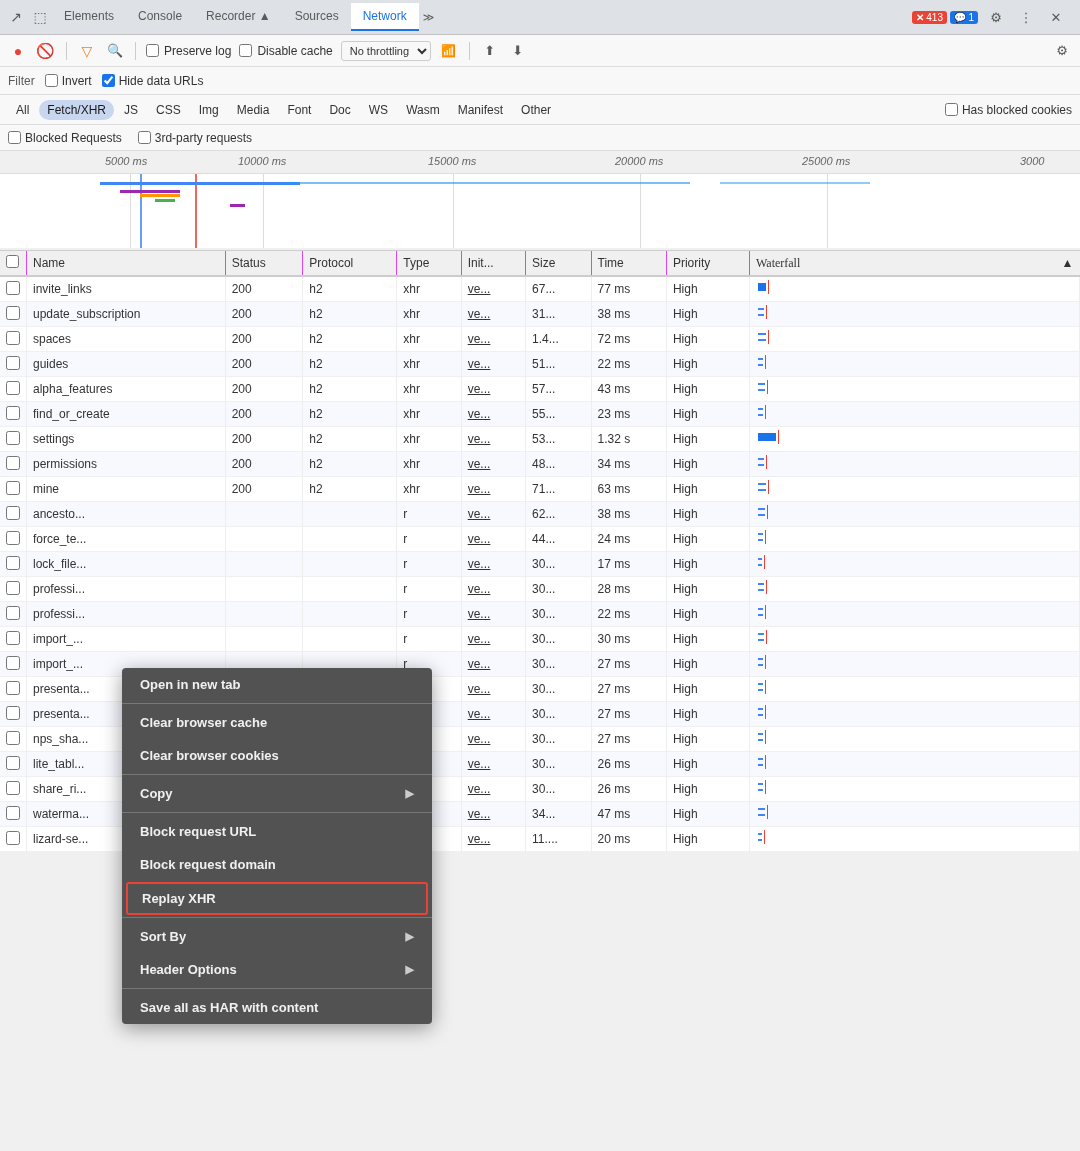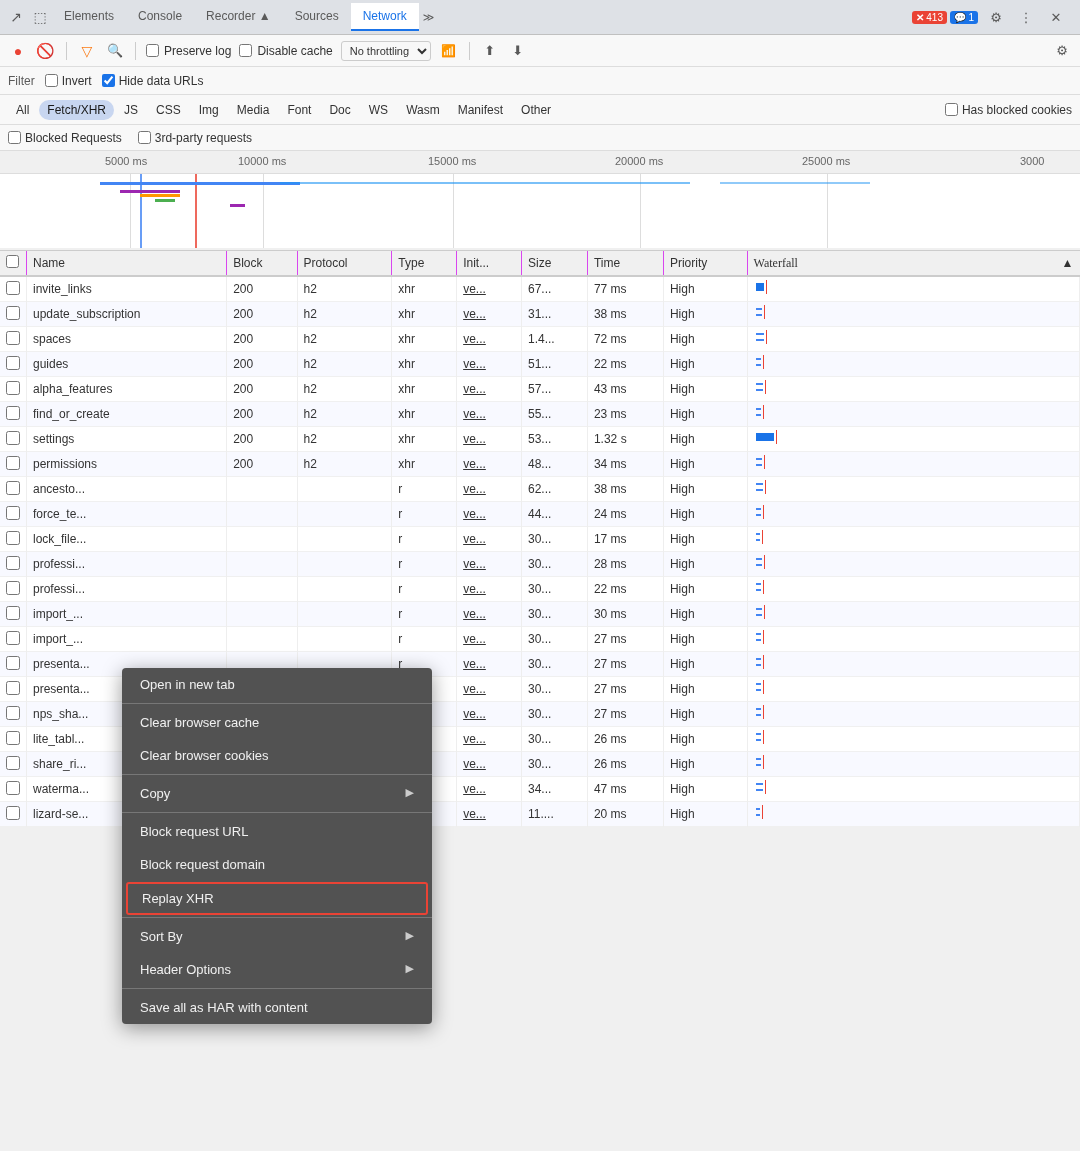--- a/index.html
+++ b/index.html
@@ -46,21 +46,21 @@
     .blocked-row {
       display: flex; align-items: center; background: #f8f8f8; border-bottom: 1px solid #ddd; height: 26px; padding: 0 8px; gap: 16px;
     }
     .blocked-label { display: flex; align-items: center; gap: 4px; font-size: 12px; color: #333; }
 
     
     .waterfall-header {
       background: #f0f0f0; border-bottom: 1px solid #ccc; height: 100px; position: relative; overflow: hidden;
     }
     .timeline-labels {
-      display: flex; padding: 4px 0 0 0; position: relative; height: 20px;
+      display: flex; padding: 4px 0 0 0; position: relative; height: 20px; font-style: italic;
     }
     .tl-label { position: absolute; font-size: 11px; color: #666; }
 
     
     .network-table { width: 100%; border-collapse: collapse; }
     .network-table thead tr { background: #f0f0f0; border-bottom: 2px solid #ccc; }
     .network-table thead th { padding: 4px 6px; text-align: left; font-size: 12px; font-weight: 500; color: #333; border-right: 1px solid #d946ef; white-space: nowrap; cursor: pointer; user-select: none; }
     .network-table thead th:last-child { border-right: none; }
     .network-table tbody tr { border-bottom: 1px solid #f0f0f0; }
     .network-table tbody tr:nth-child(even) { background: #f8f9ff; }
@@ -74,21 +74,21 @@
     .col-waterfall { min-width: 200px; font-family: Liberation Serif, serif; }
 
     
     .context-menu-overlay {
       position: fixed; top: 0; left: 0; right: 0; bottom: 0; z-index: 1000;
     }
     .context-menu {
       position: absolute; background: #525252; color: #f0f0f0; border-radius: 4px; min-width: 310px; z-index: 1001; box-shadow: 0 4px 20px rgba(0,0,0,0.4); overflow: hidden;
     }
     .cm-item {
-      padding: 9px 18px; font-size: 13px; cursor: pointer; display: flex; justify-content: space-between; align-items: flex-start;
+      padding: 9px 18px; font-size: 13px; cursor: pointer; display: flex; justify-content: space-between; align-items: center; font-weight: bold;
     }
     .cm-item.highlighted { border: 2px solid #ea4335; margin: 1px 4px; border-radius: 3px; background: #525252; padding: 7px 14px; }
     .cm-separator { height: 1px; background: #777; margin: 2px 0; }
     .cm-arrow { font-size: 11px; color: #ccc; }
 
     .table-container { overflow-y: auto; max-height: 700px; }
   </style>
 </head>
 <body>
 
@@ -221,21 +221,21 @@
     <div style="position:absolute; left:230px; top:30px; width:15px; height:3px; background:#9c27b0;"></div>
   </div>
 </div>
 
 <div class="table-container">
   <table class="network-table">
     <thead>
       <tr>
         <th style="width:22px;"><input type="checkbox" style=""></th>
         <th>Name</th>
-        <th>Block</th>
+        <th>Status</th>
         <th>Protocol</th>
         <th>Type</th>
         <th>Init...</th>
         <th>Size</th>
         <th>Time</th>
         <th>Priority</th>
         <th class="col-waterfall">Waterfall <span class="sort-arrow">▲</span></th>
       </tr>
     </thead>
     <tbody id="network-tbody">
@@ -370,20 +370,37 @@
     <td>High</td>
     <td class="waterfall-cell col-waterfall" style="position:relative;">
       <div style="position:relative;height:14px;display:inline-block;min-width:80px;">
         <div style="position:absolute;left:2px;top:3px;width:6px;height:8px;border-top:2px dashed #4285f4;border-bottom:2px dashed #4285f4;"></div>
         <div style="position:absolute;left:10px;top:0;height:14px;width:1px;background:#ea4335;"></div>
       </div>
     </td>
   </tr>
         <tr>
     <td><input type="checkbox" class="row-checkbox" style=""></td>
+    <td class="td-name">mine</td>
+    <td>200</td>
+    <td>h2</td>
+    <td>xhr</td>
+    <td class="td-initiator">ve...</td>
+    <td>71...</td>
+    <td>63 ms</td>
+    <td>High</td>
+    <td class="waterfall-cell col-waterfall" style="position:relative;">
+      <div style="position:relative;height:14px;display:inline-block;min-width:80px;">
+        <div style="position:absolute;left:2px;top:3px;width:8px;height:8px;border-top:2px dashed #4285f4;border-bottom:2px dashed #4285f4;"></div>
+        <div style="position:absolute;left:12px;top:0;height:14px;width:1px;background:#ea4335;"></div>
+      </div>
+    </td>
+  </tr>
+        <tr>
+    <td><input type="checkbox" class="row-checkbox" style=""></td>
     <td class="td-name">ancesto...</td>
     <td></td>
     <td></td>
     <td>r</td>
     <td class="td-initiator">ve...</td>
     <td>62...</td>
     <td>38 ms</td>
     <td>High</td>
     <td class="waterfall-cell col-waterfall" style="position:relative;">
       <div style="position:relative;height:14px;display:inline-block;min-width:80px;">

